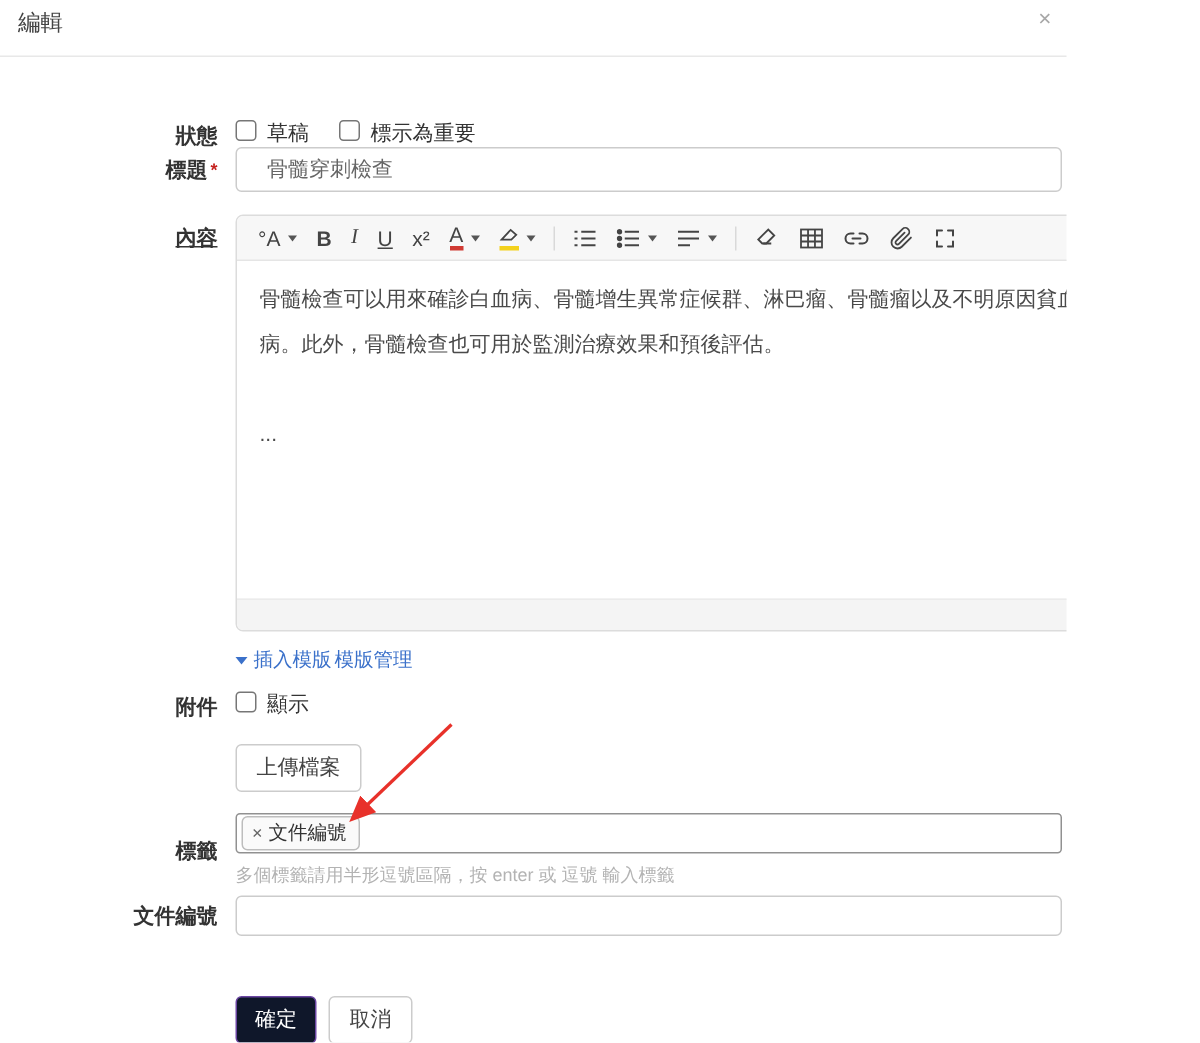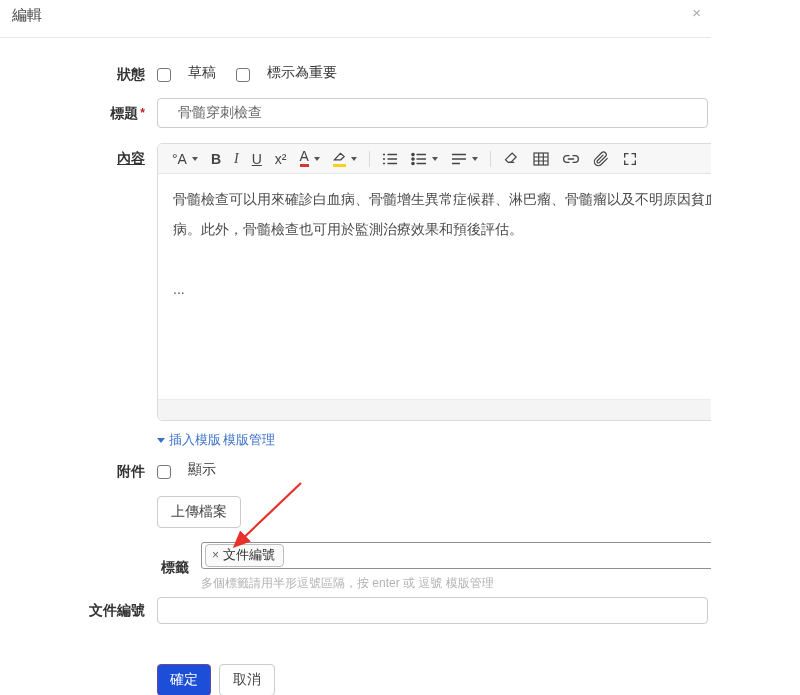--- a/index.html
+++ b/index.html
@@ -12,21 +12,21 @@
   .hdr-close { position:absolute; top:4px; right:10px; font-size:15px; color:#a8a8a8; cursor:pointer; }
   .hdr-divider { position:absolute; top:37px; left:0; width:800px; border-top:1px solid #e8e8e8; }
 
   
   .row { position:absolute; left:0; width:800px; display:flex; align-items:flex-start; }
   .lbl { width:145px; text-align:right; font-size:14px; font-weight:bold; color:#333; flex:0 0 145px; line-height:20px; }
   .fld { margin-left:12px; }
   .req { color:#c5221f; font-size:12px; vertical-align:top; margin-left:2px; }
 
   .cb-group { display:flex; gap:20px; align-items:center; }
-  .cb-item { display:flex; gap:17px; align-items:flex-end; font-size:14px; color:#333; cursor:pointer; }
+  .cb-item { display:flex; gap:7px; align-items:flex-start; font-size:14px; color:#333; cursor:pointer; }
   .cb-box { width:14px; height:14px; border:1.5px solid #767676; border-radius:3px; background:#fff; }
 
   .txt-input { width:551px; height:30px; border:1px solid #ccc; border-radius:4px; padding:0 20px; font-size:14px; color:#666; font-family:inherit; outline:none; background:#fff; }
 
   
   .editor { width:611px; border:1px solid #dcdcdc; border-radius:5px; background:#fff; overflow:hidden; }
   .toolbar { height:30px; background:#f7f7f7; border-bottom:1px solid #e5e5e5; display:flex; align-items:center; padding:0 8px; gap:1px; }
   .tb-btn { display:inline-flex; align-items:center; justify-content:center; padding:2px 6px; border-radius:3px; color:#444; font-size:14px; cursor:pointer; height:24px; }
   .tb-btn svg { display:block; }
   .tb-b { font-weight:bold; }
@@ -66,21 +66,21 @@
 </style>
 </head>
 <body>
 
 <div class="page">
 
   <div class="hdr-title">編輯</div>
   <div class="hdr-close">×</div>
   <div class="hdr-divider"></div>
 
-  <div class="row" style="top:64px;">
+  <div class="row" style="top:80px;">
     <div class="lbl">狀態</div>
     <div class="fld cb-group">
       <span class="cb-item">
         <span class="cb-box"></span>
         <span>草稿</span>
       </span>
       <span class="cb-item">
         <span class="cb-box"></span>
         <span>標示為重要</span>
       </span>
@@ -216,44 +216,44 @@
       <span class="cb-item">
         <span class="cb-box"></span>
         <span>顯示</span>
       </span>
       <div style="margin-top:17px;">
         <button class="btn btn-outline">上傳檔案</button>
       </div>
     </div>
   </div>
 
-  <div class="row" style="top:542px; align-items:center;padding-left:44px;">
+  <div class="row" style="top:542px; align-items:center;">
     <div class="lbl" style="line-height:27px;">標籤</div>
     <div class="fld">
       <div class="tag-input">
         <span class="tag-chip">
           <span class="tag-x">×</span>
           <span>文件編號</span>
         </span>
       </div>
-      <div class="hint" style="margin-top:6px;">多個標籤請用半形逗號區隔，按 enter 或 逗號 模版管理</div>
+      <div class="hint" style="margin-top:6px;">多個標籤請用半形逗號區隔，按 enter 或 逗號 輸入標籤</div>
     </div>
   </div>
 
   <div class="row" style="top:597px; align-items:flex-start;">
     <div class="lbl" style="line-height:27px;">文件編號</div>
     <div class="fld">
       <input class="txt-input doc-input" type="text" value="" style="">
     </div>
   </div>
 
   <div class="row" style="top:664px;">
     <div class="lbl"></div>
     <div class="fld" style="display:flex; gap:8px;">
-      <button class="btn btn-primary" style="background:#1d4ed8;">確定</button>
+      <button class="btn btn-primary" style="background:#0f172a;">確定</button>
       <button class="btn btn-outline">取消</button>
     </div>
   </div>
 
   <svg class="arrow-overlay">
     <defs>
       <marker id="ah" markerWidth="9" markerHeight="9" refX="6" refY="3.5" orient="auto">
         <polygon points="0 0, 8 3.5, 0 7" fill="#e8312a"></polygon>
       </marker>
     </defs>

